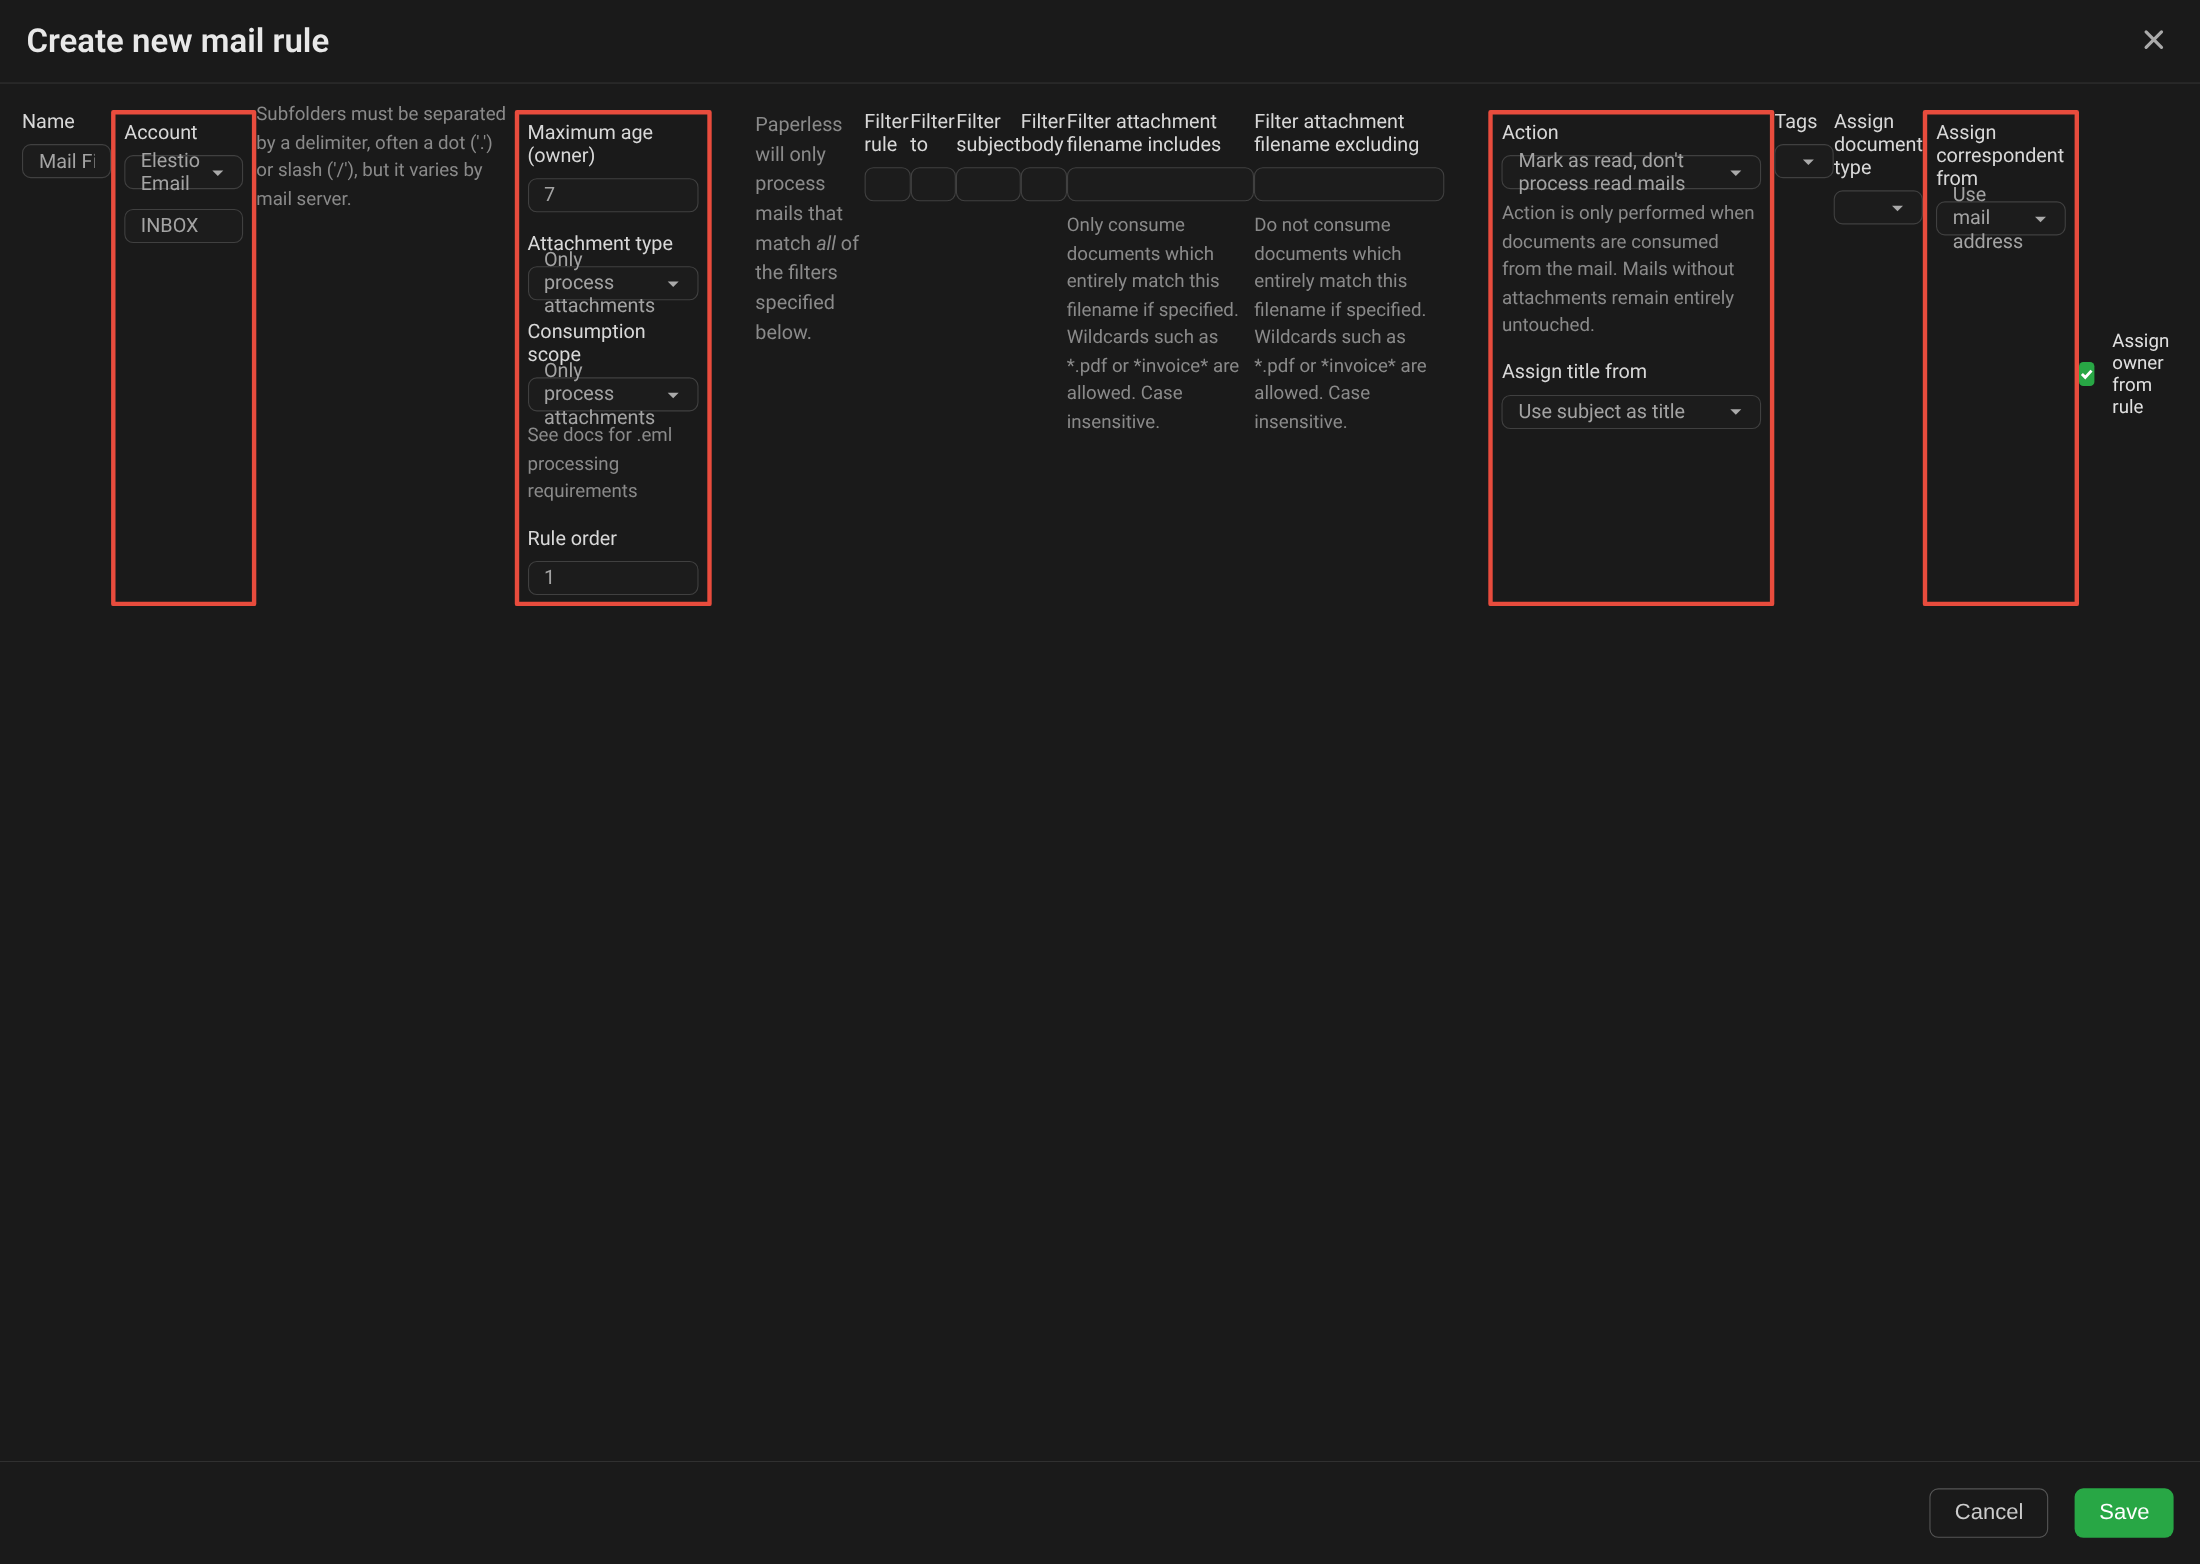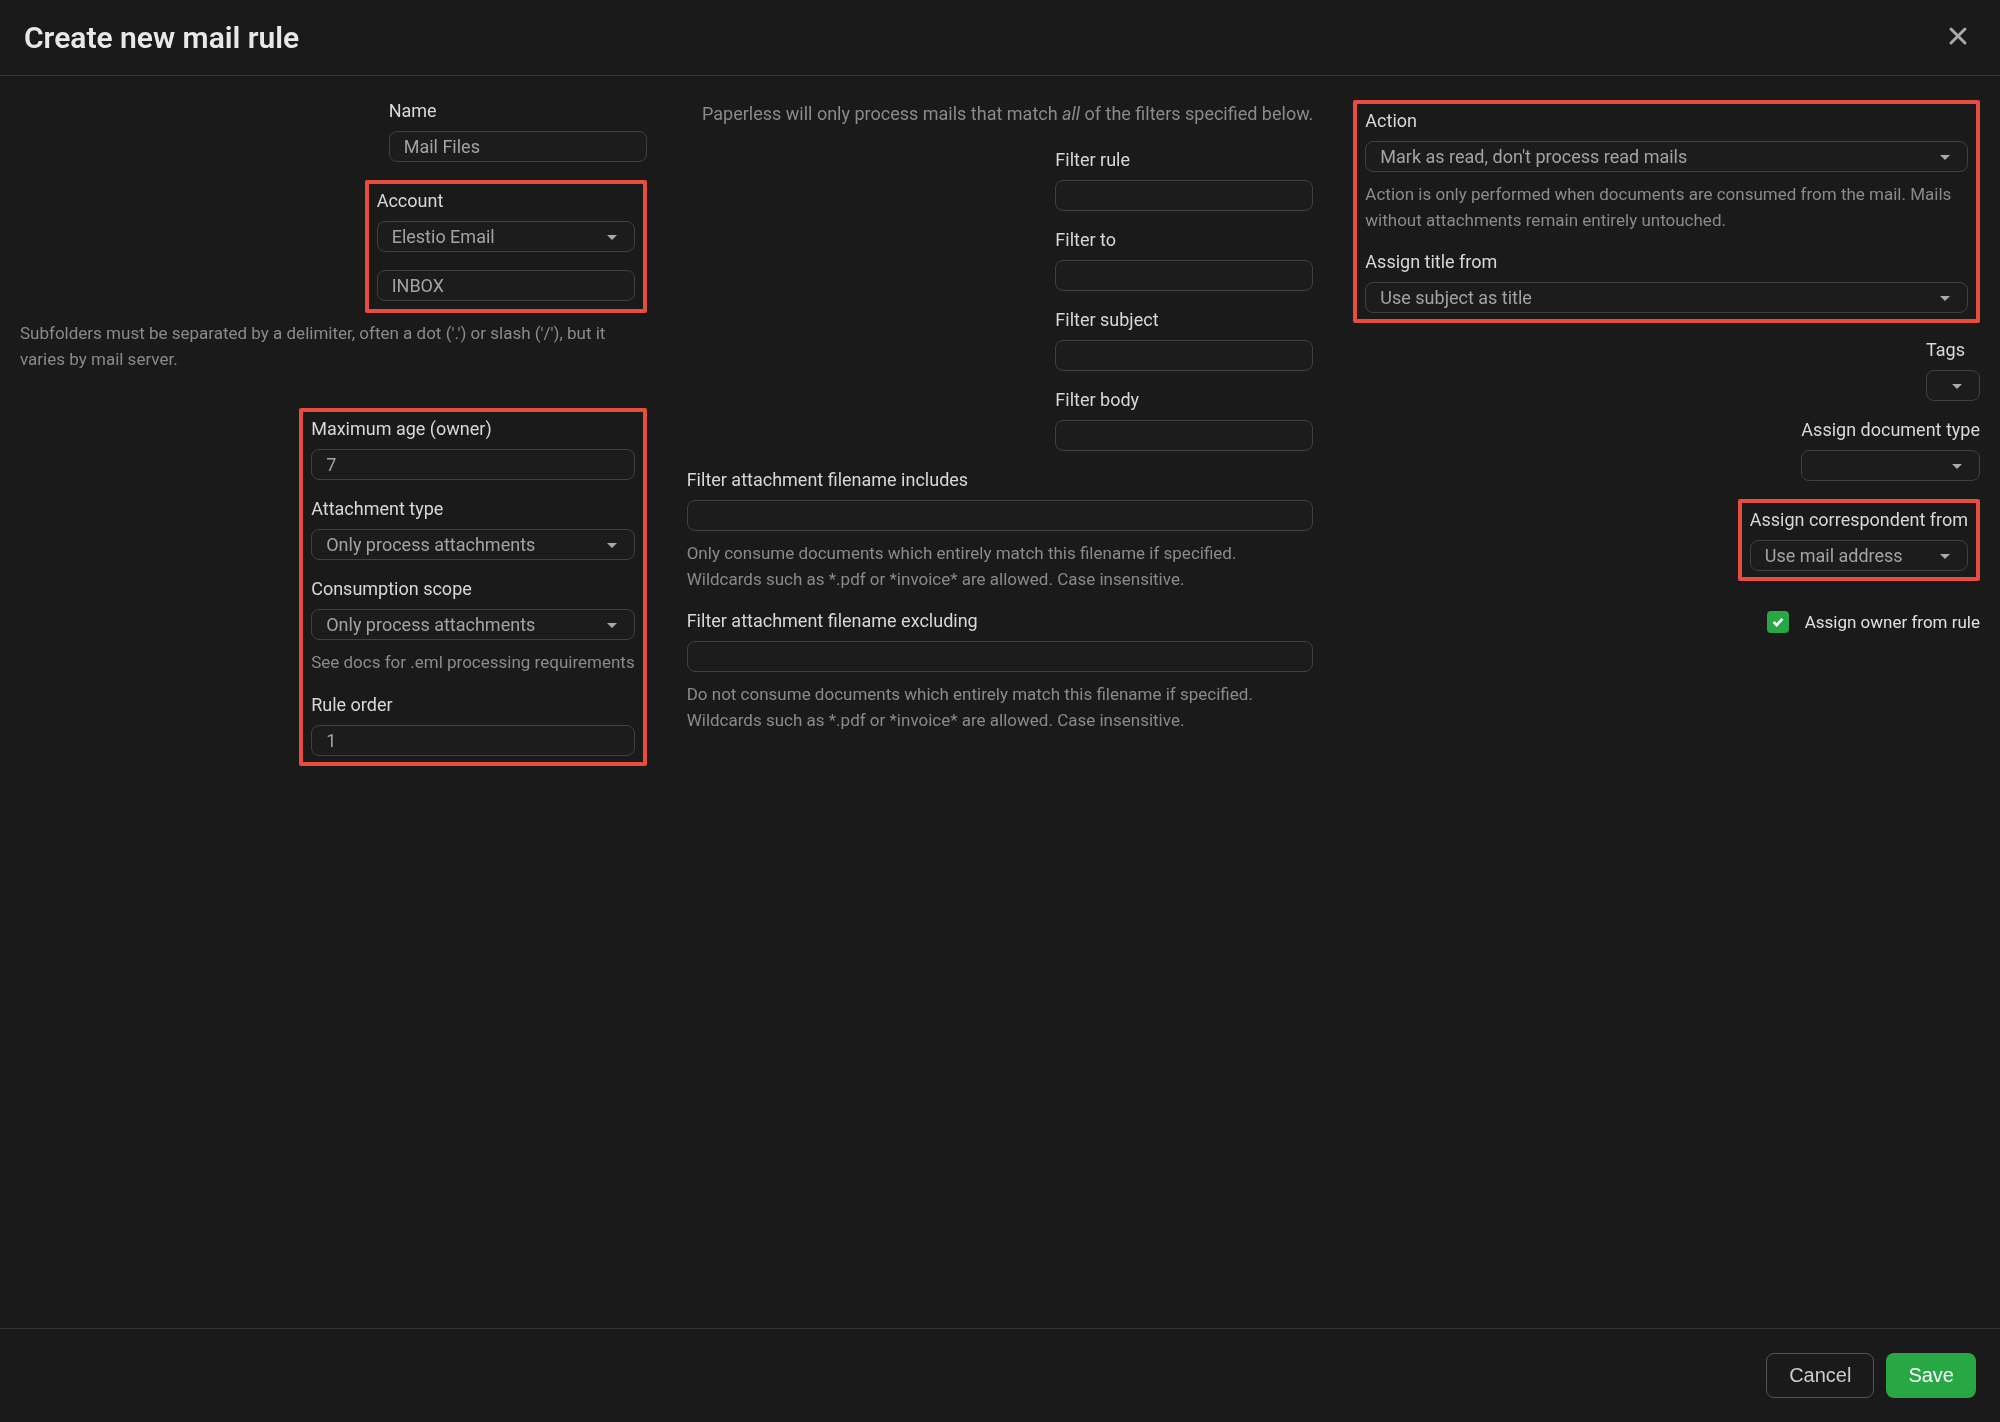--- a/index.html
+++ b/index.html
@@ -40,22 +40,21 @@
       height: 28px;
     }
     .modal-body {
       display: flex;
       padding: 24px 20px 20px 20px;
       gap: 40px;
     }
     .col {
       flex: 1;
       display: flex;
-      flex-direction: column;
-      align-items: flex-end;
+      flex-direction: row;
     }
     .field-group {
       margin-bottom: 18px;
     }
     .field-label {
       display: block;
       font-size: 18px;
       color: #d8d8d8;
       margin-bottom: 10px;
     }
@@ -108,21 +107,21 @@
       padding-top: 0;
     }
     .highlight-box .field-group:last-child {
       margin-bottom: 0;
     }
     .modal-footer {
       border-top: 1px solid #333;
       padding: 24px 24px;
       display: flex;
       justify-content: flex-end;
-      gap: 12px;
+      gap: 24px;
       position: fixed;
       bottom: 0;
       left: 0;
       right: 0;
       background: #1a1a1a;
     }
     .btn {
       padding: 10px 22px;
       border-radius: 8px;
       font-size: 20px;

